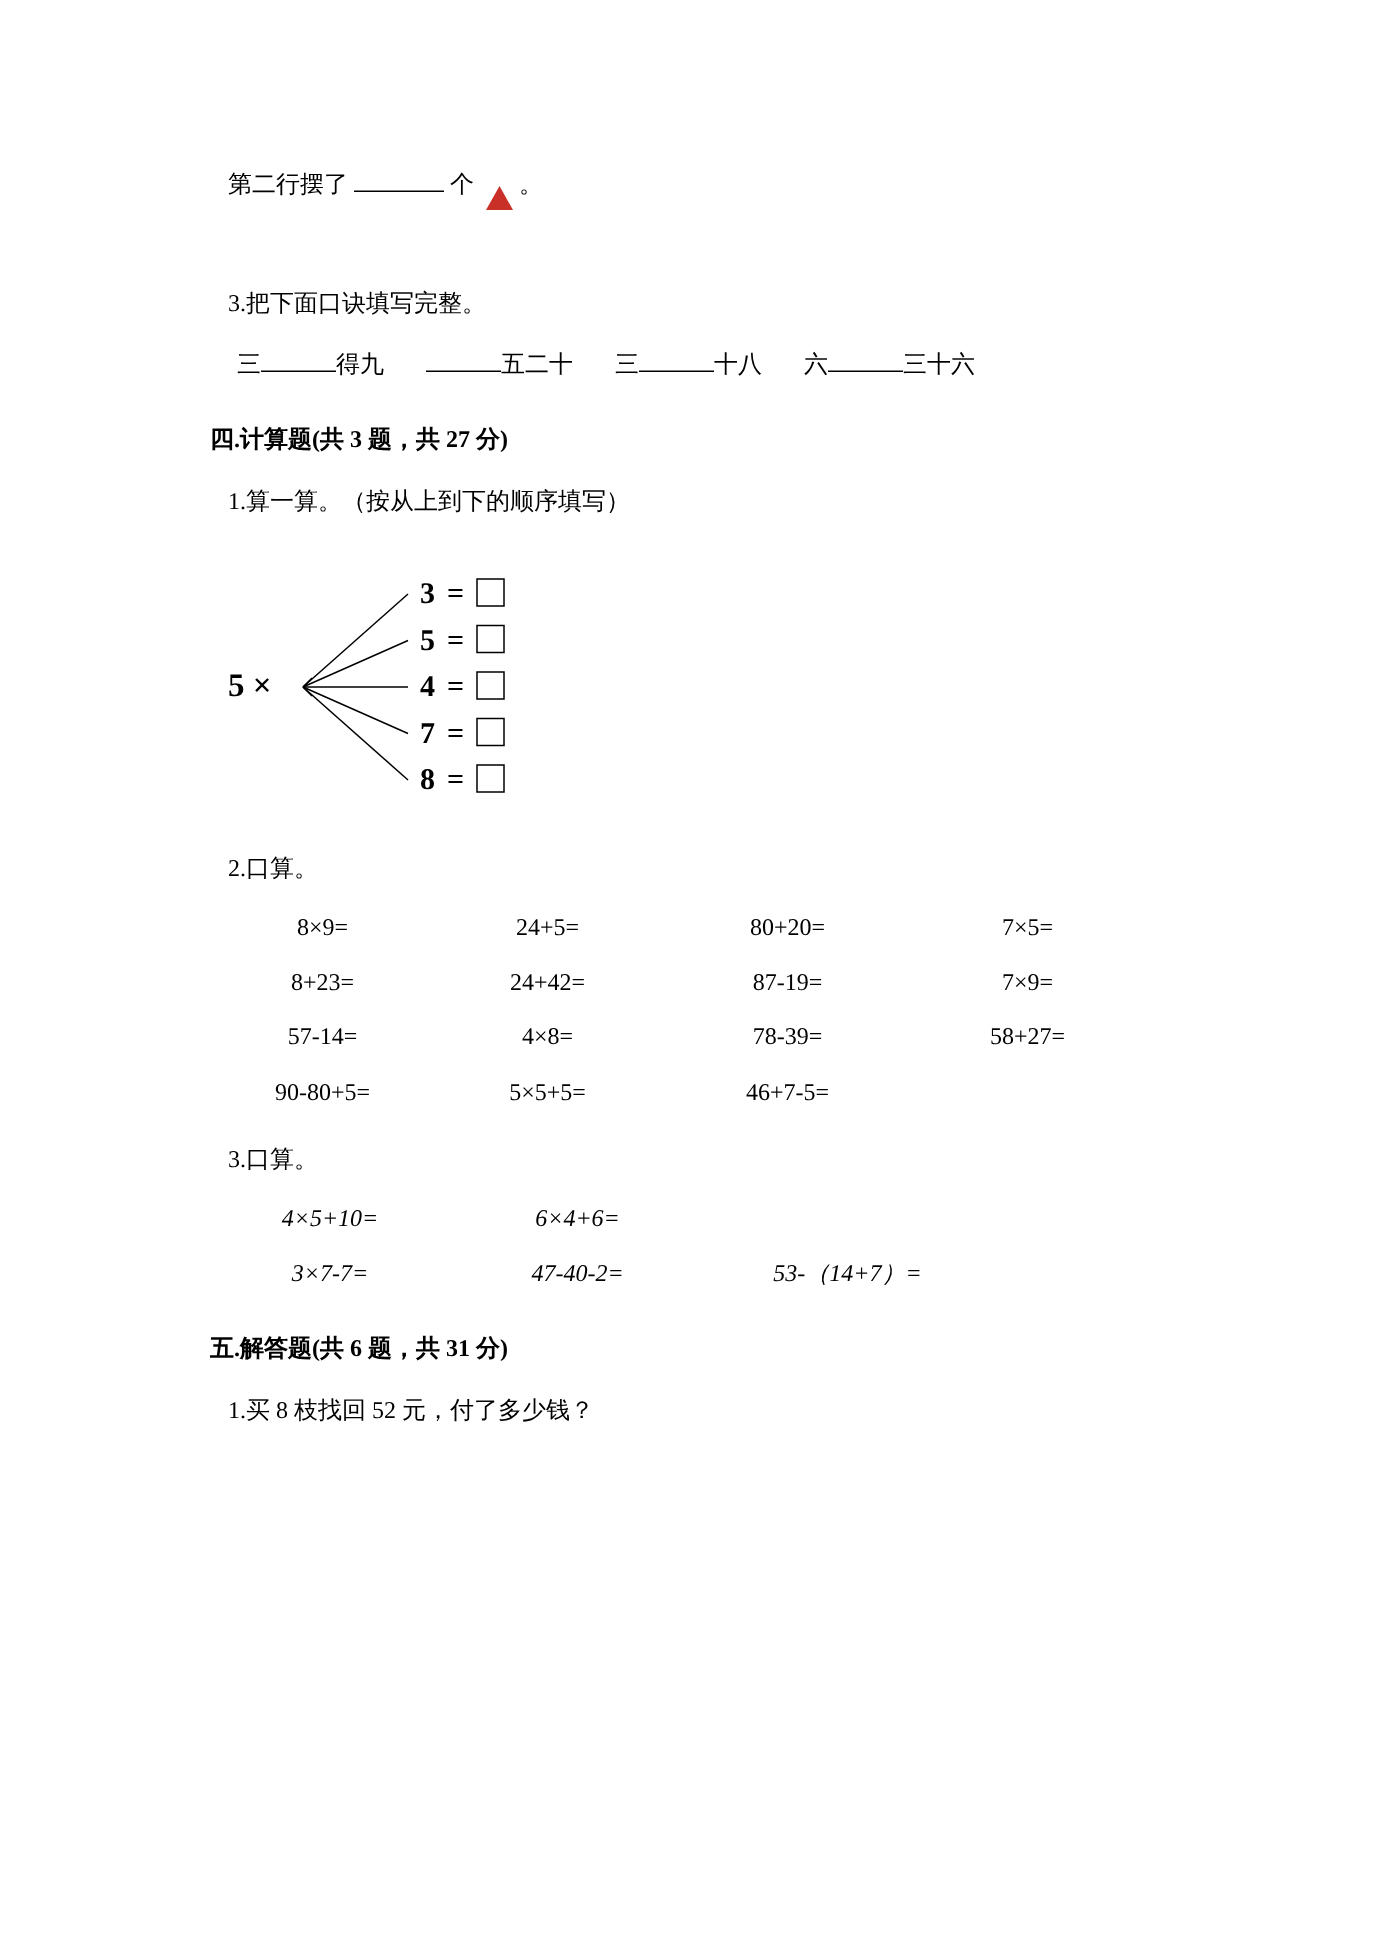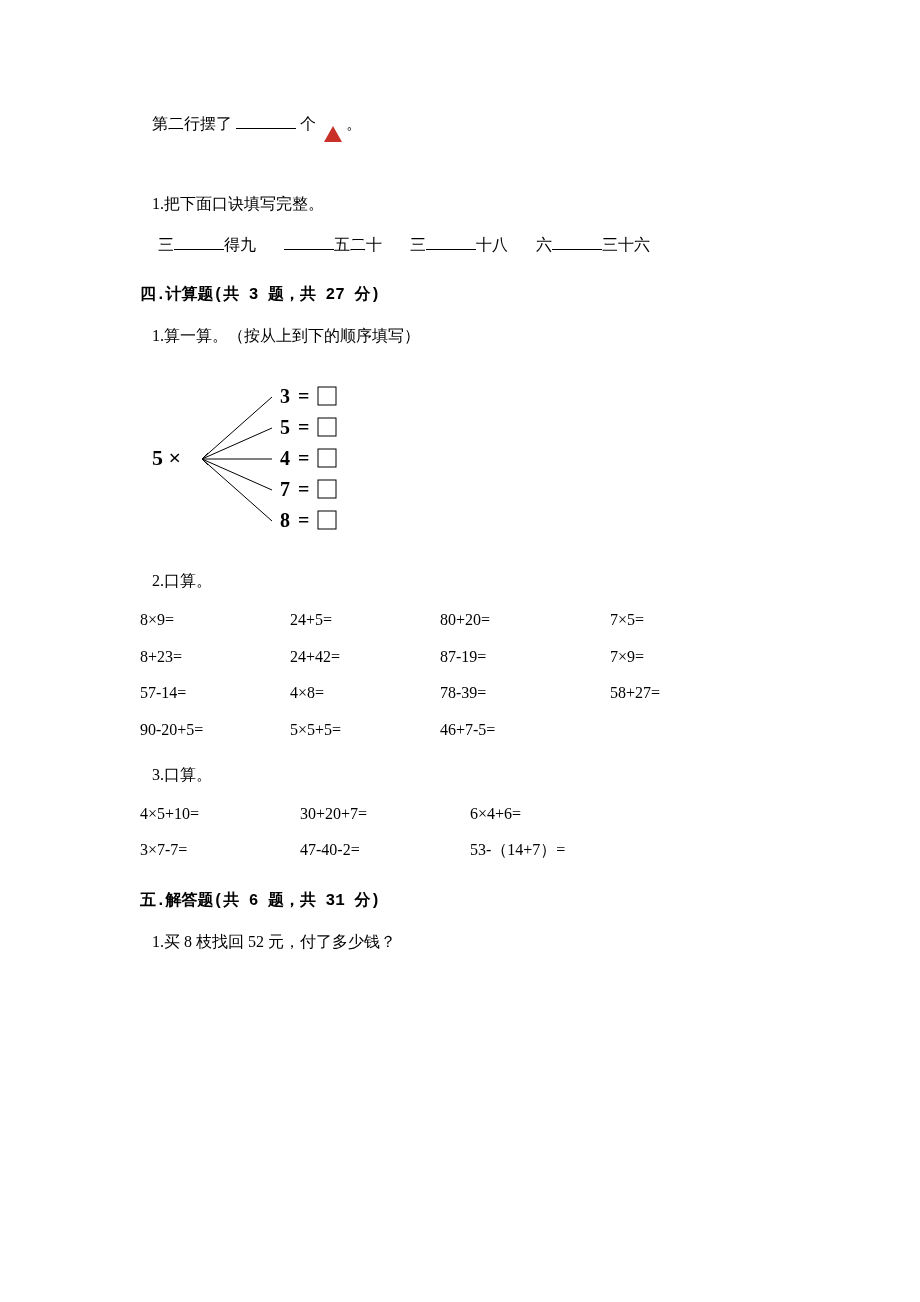--- a/index.html
+++ b/index.html
@@ -38,49 +38,50 @@
       position: relative;
       top: 12px;
     }
     .koujue-row {
       display: flex;
       gap: 28px;
       flex-wrap: nowrap;
       margin: 12px 0 18px 18px;
     }
     .koujue-item { white-space: nowrap; }
-    .section-title { font-weight: bold; margin-top: 22px; margin-bottom: 12px; font-family: Liberation Mono, monospace; }
+    .section-title { font-weight: bold; margin-top: 22px; margin-bottom: 12px; }
     .fan-svg { display: block; margin: 18px 0 18px 4px; }
     .grid4 {
       display: grid;
       grid-template-columns: 150px 150px 170px 150px;
       margin: 8px 0;
     }
     .grid3 {
       display: grid;
       grid-template-columns: 160px 170px 190px;
       margin: 8px 0;
+      font-style: italic;
     }
-    .cell { white-space: nowrap; }
+    .cell { white-space: nowrap; text-align: center; }
     .spacer { height: 30px; }
   </style>
 </head>
 <body>
 
 <div class="line">
   <span>第二行摆了</span>
   <span class="blank"></span>
   <span>个</span>
   <span class="triangle-wrap"><span class="triangle"></span></span>
   <span>。</span>
 </div>
 
 <div class="spacer"></div>
 
-<div class="line">1.把下面口诀填写完整。</div>
+<div class="line">3.把下面口诀填写完整。</div>
 <div class="koujue-row">
   <span class="koujue-item">
     <span>三</span><span class="blank blank-short"></span><span>得九</span>
   </span>
   <span class="koujue-item">
     <span></span><span class="blank blank-short"></span><span>五二十</span>
   </span>
   <span class="koujue-item">
     <span>三</span><span class="blank blank-short"></span><span>十八</span>
   </span>
@@ -143,31 +144,30 @@
     <span class="cell">87-19=</span>
     <span class="cell">7×9=</span>
   </div>
   <div class="grid4">
     <span class="cell">57-14=</span>
     <span class="cell">4×8=</span>
     <span class="cell">78-39=</span>
     <span class="cell">58+27=</span>
   </div>
   <div class="grid4">
-    <span class="cell">90-20+5=</span>
+    <span class="cell">90-80+5=</span>
     <span class="cell">5×5+5=</span>
     <span class="cell">46+7-5=</span>
   </div>
 </div>
 
 <div class="line" style="margin-top:16px">3.口算。</div>
 <div>
   <div class="grid3">
     <span class="cell">4×5+10=</span>
-    <span class="cell">30+20+7=</span>
     <span class="cell">6×4+6=</span>
   </div>
   <div class="grid3">
     <span class="cell">3×7-7=</span>
     <span class="cell">47-40-2=</span>
     <span class="cell">53-（14+7）=</span>
   </div>
 </div>
 
 <div class="section-title">五.解答题(共 6 题，共 31 分)</div>

